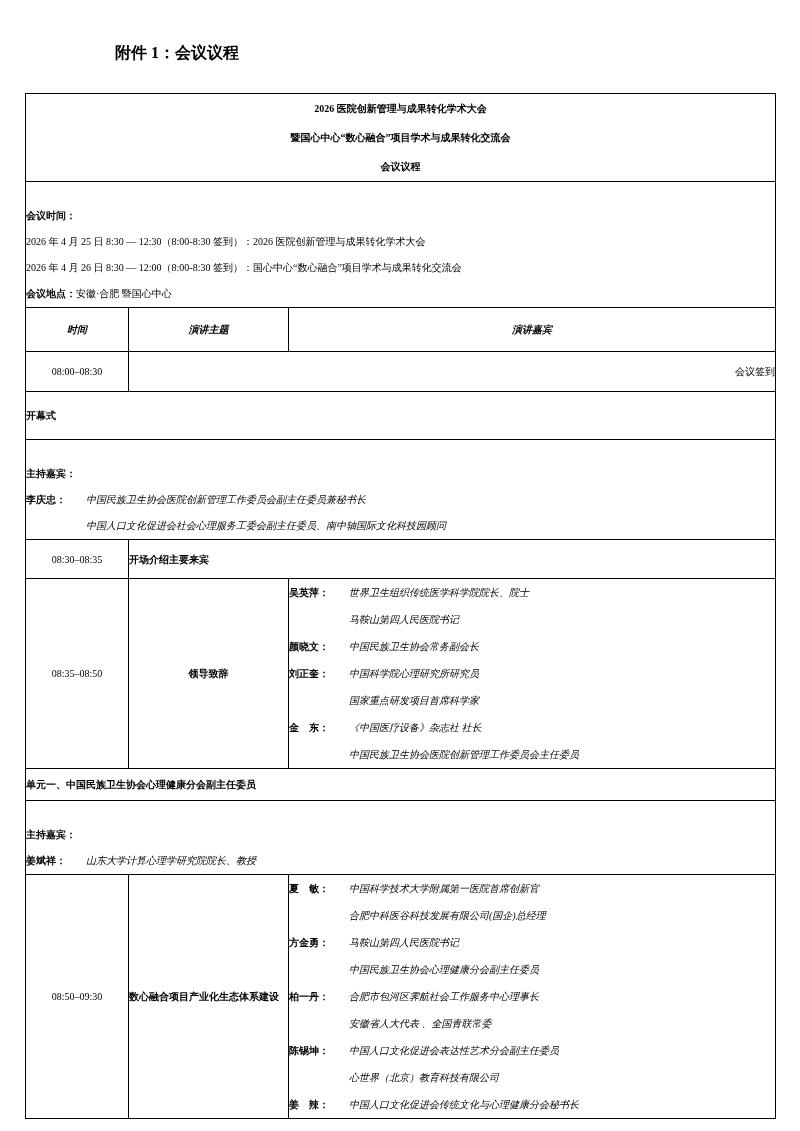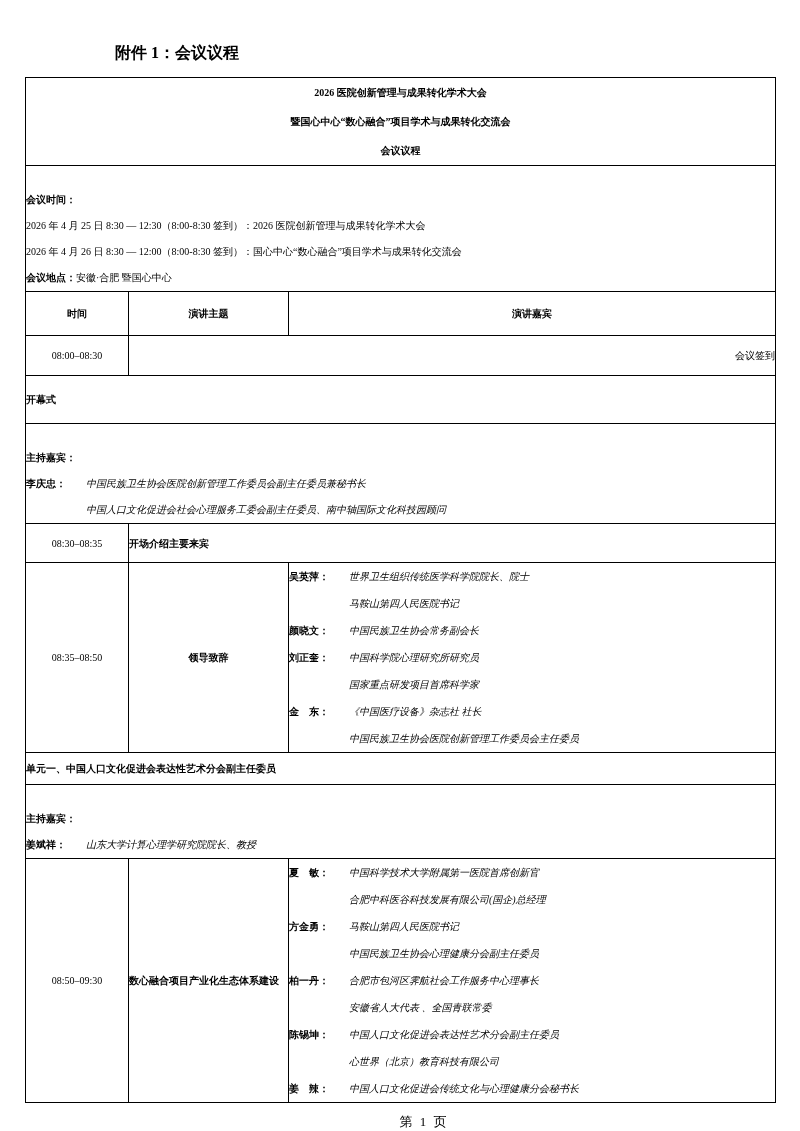--- a/index.html
+++ b/index.html
@@ -2,34 +2,34 @@
 <html><head>
 <meta charset="utf-8">
 <style>
   html,body { margin:0; padding:0; }
   body {
     width:800px; height:1131px; background:#ffffff; color:#000;
     font-family:"Liberation Serif","DejaVu Serif",serif;
     overflow:hidden;
   }
   .attachment {
-    margin:42px 0 13px 115px;
+    margin:42px 0 29px 115px;
     font-size:16px; font-weight:bold; line-height:22px;
   }
   table.agenda {
     border-collapse:collapse; table-layout:fixed;
     width:750px; margin-left:25px;
   }
   table.agenda td {
     border:1px solid #000; padding:0; vertical-align:middle;
     font-size:10px; overflow:hidden;
   }
   .r-title  { height:87px; }
   .r-info   { height:103px; }
-  .r-header { height:44px; }
+  .r-header { height:44px;font-style:italic; }
   .r-signin { height:40px; }
   .r-sec1   { height:48px; }
   .r-host1  { height:78px; }
   .r-intro  { height:39px; }
   .r-speech { height:186px; }
   .r-sec2   { height:32px; }
   .r-host2  { height:64px; }
   .r-round  { height:243px; }
 
   .title-cell { text-align:center; font-weight:bold; font-size:20px; line-height:29px; }
@@ -148,21 +148,21 @@
             <span class="gname">金　东：</span>
             <span class="glines">
               <div>《中国医疗设备》杂志社 社长</div>
               <div>中国民族卫生协会医院创新管理工作委员会主任委员</div>
             </span>
           </div>
         </td>
   </tr>
 
   <tr class="r-sec2">
-    <td colspan="3" class="sec-cell">单元一、中国人口文化促进会表达性艺术分会副主任委员</td>
+    <td colspan="3" class="sec-cell">单元一、中国民族卫生协会心理健康分会副主任委员</td>
   </tr>
 
   <tr class="r-host2">
     <td colspan="3" class="host-cell">
       <div class="bold">主持嘉宾：</div>
       <div>
             <div class="guest">
               <span class="gname">姜斌祥：</span>
               <span class="glines">
                 <div>山东大学计算心理学研究院院长、教授</div>

